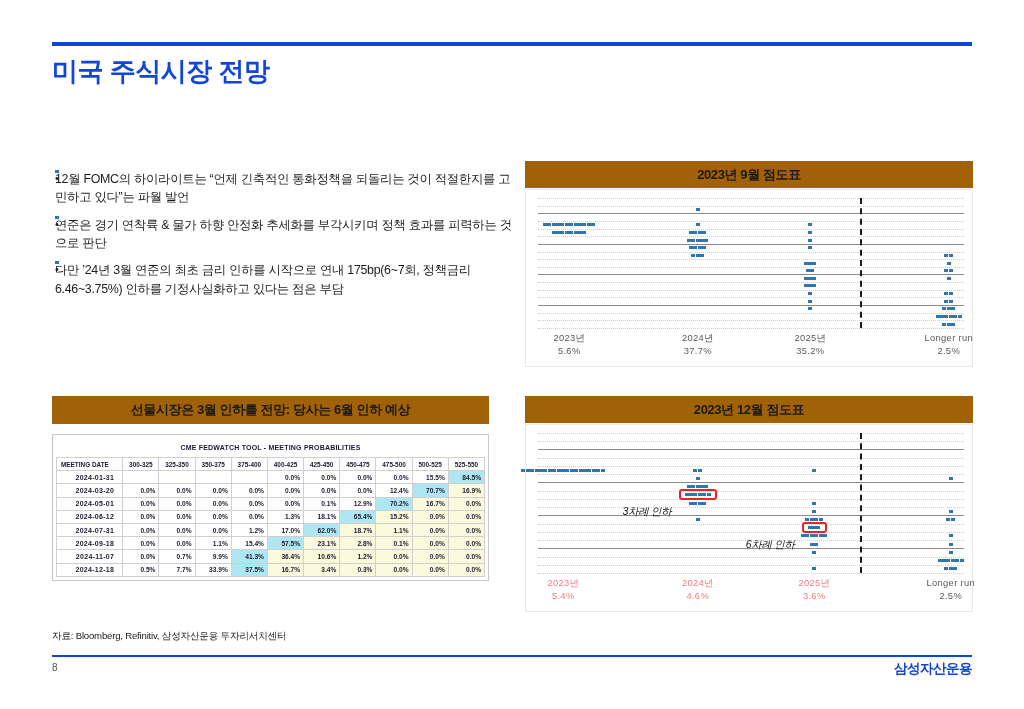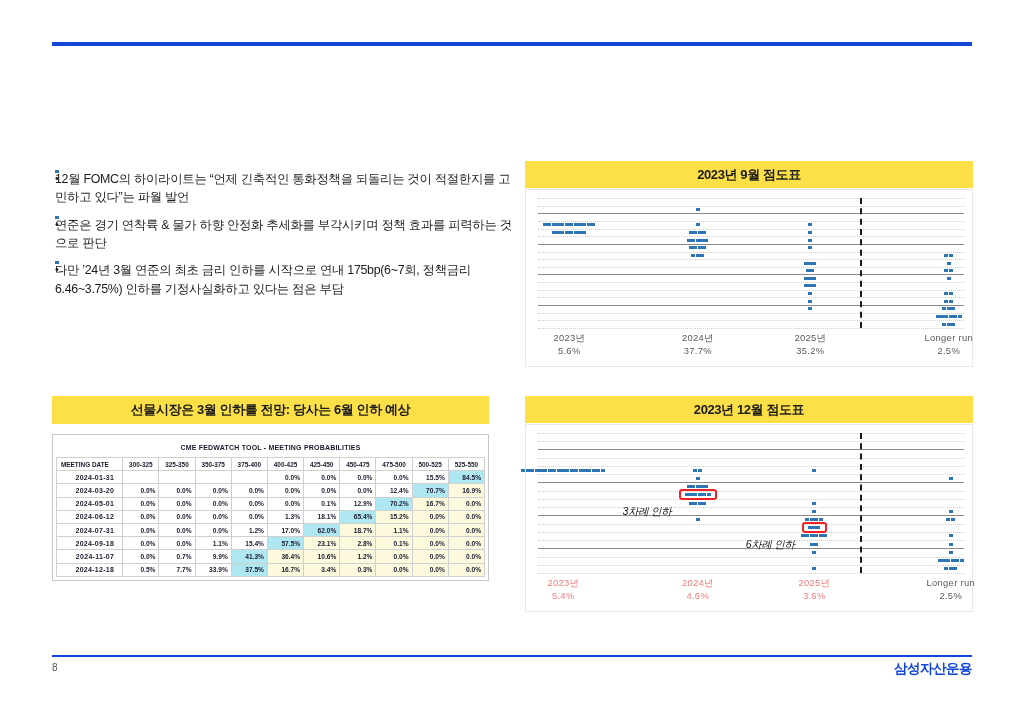--- a/index.html
+++ b/index.html
@@ -43,21 +43,21 @@
     margin-bottom: 9px;
     font-size: 12.4px; color: #1c1c1c; line-height: 1.48;
     letter-spacing: -0.3px;
   }
   .bullet .dot { flex: 0 0 11px; font-size: 11px; line-height: 1.6; }
   .bullet .txt { flex: 1 1 auto; }
 
   
   .bar {
     position: absolute;
-    background: #fde047;
+    background: #a16207;
     display: flex; align-items: center; justify-content: center;
     font-size: 13px; font-weight: bold; color: #1a1a1a;
     letter-spacing: -0.4px;
   }
   #bar-futures { left: 52px; top: 396px; width: 437px; height: 28px; }
   #bar-sep     { left: 525px; top: 161px; width: 448px; height: 27px; }
   #bar-dec     { left: 525px; top: 396px; width: 448px; height: 27px; }
 
   
   .tablewrap {
@@ -142,20 +142,21 @@
     font-size: 13.5px; font-weight: bold; color: #1246d8;
     letter-spacing: -0.5px;
   }
 </style>
 </head>
 <body>
 
 <div class="slide">
 
   <div class="top-rule"></div>
+  <div class="slide-title">미국 주식시장 전망</div>
 
   <div class="bullets">
     <div class="bullet">
       <span class="dot">•</span>
       <span class="txt">12월 FOMC의 하이라이트는 “언제 긴축적인 통화정책을 되돌리는 것이 적절한지를 고민하고 있다”는 파월 발언</span>
     </div>
     <div class="bullet">
       <span class="dot">•</span>
       <span class="txt">연준은 경기 연착륙 &amp; 물가 하향 안정화 추세화를 부각시키며 정책 효과를 피력하는 것으로 판단</span>
     </div>
@@ -289,20 +290,21 @@
             <td class="hi-cream">3.4%</td>
             <td class="hi-cream">0.3%</td>
             <td class="hi-cream">0.0%</td>
             <td class="hi-cream">0.0%</td>
             <td class="hi-cream">0.0%</td>
           </tr>
         </tbody>
     </table>
   </div>
 
+  <div class="source">자료: Bloomberg, Refinitiv, 삼성자산운용 투자리서치센터</div>
 
   <div class="chart" id="chart-sep">
     <div class="plotarea">
         <div class="gridline" style="top: 130px;"></div>
         <div class="gridline" style="top: 122.353px;"></div>
         <div class="gridline" style="top: 114.706px;"></div>
         <div class="gridline major" style="top: 107.059px;"></div>
         <div class="gridline" style="top: 99.4118px;"></div>
         <div class="gridline" style="top: 91.7647px;"></div>
         <div class="gridline" style="top: 84.1176px;"></div>

